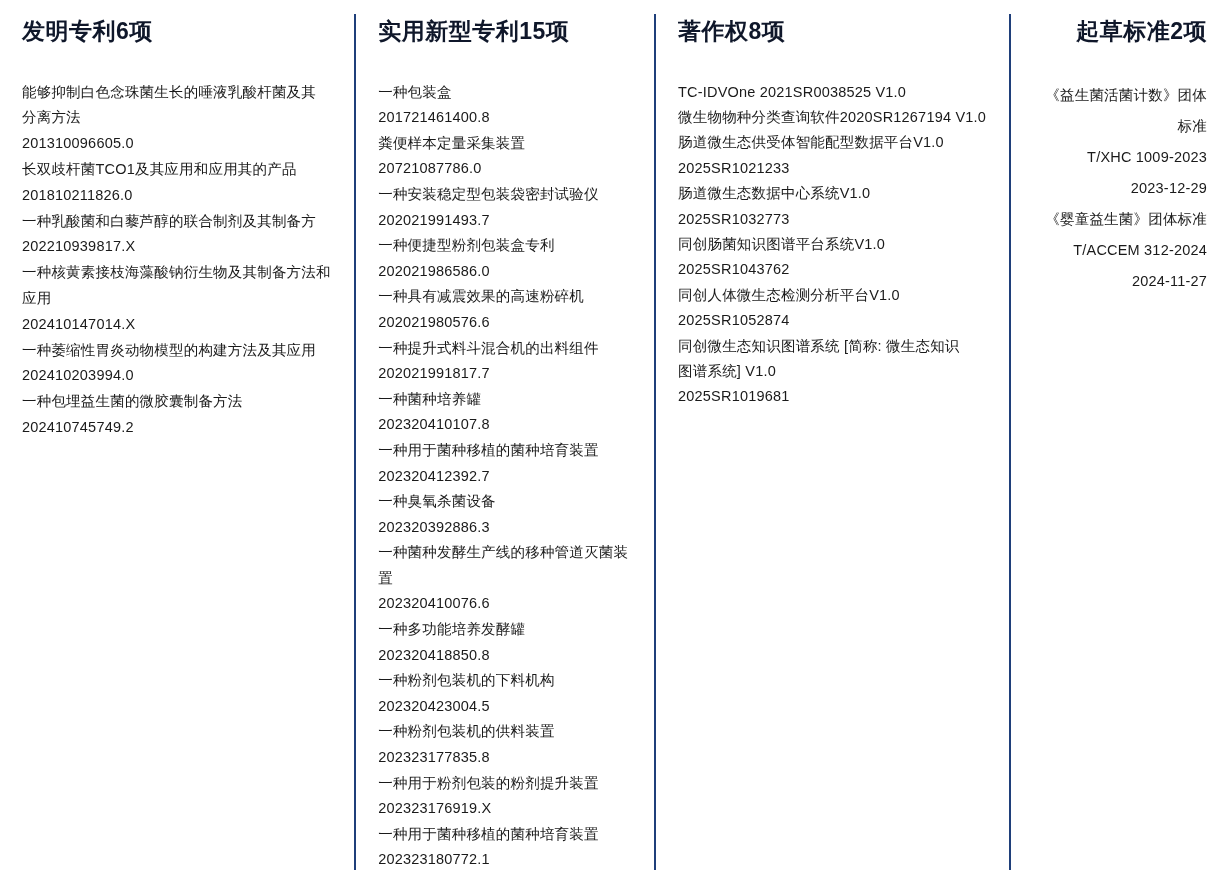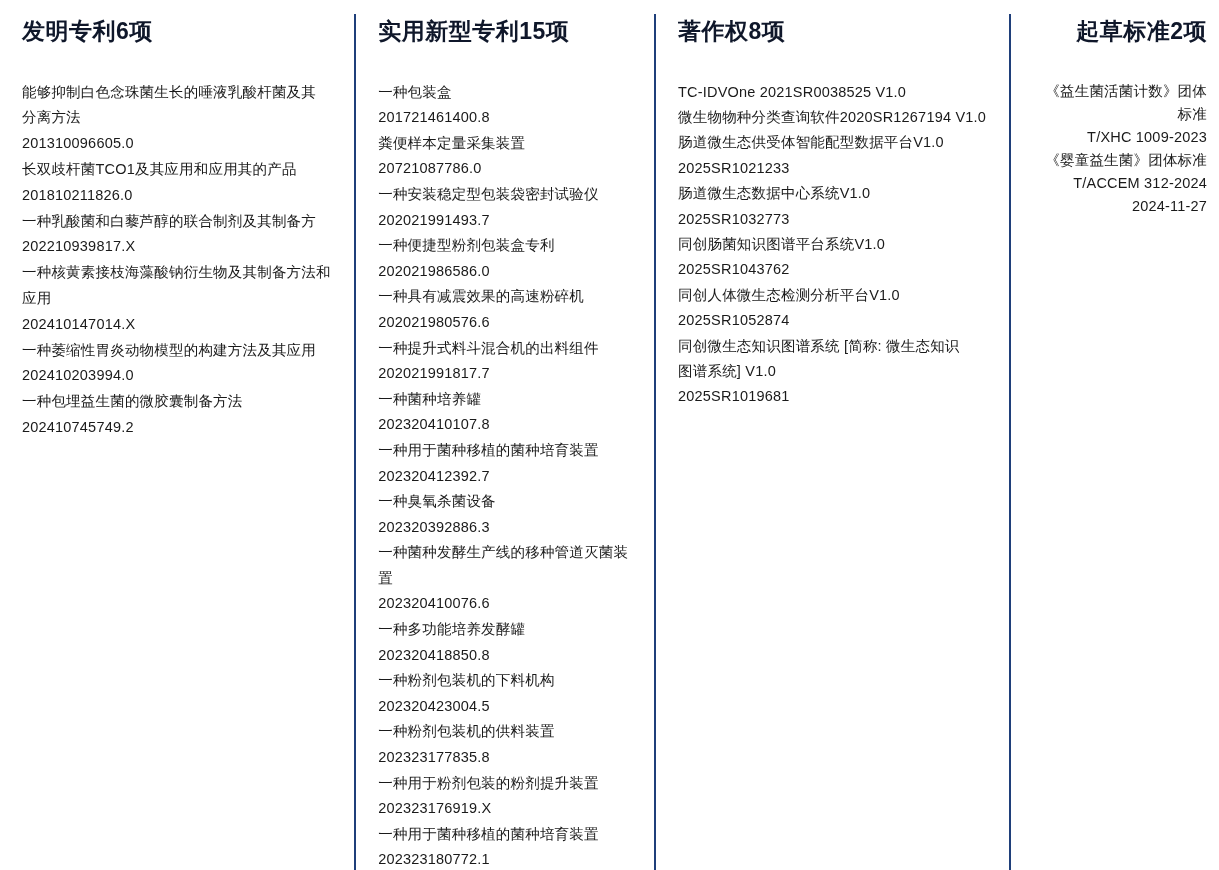--- a/index.html
+++ b/index.html
@@ -57,21 +57,21 @@
   .entry-line {
     font-size: 14.5px;
     line-height: 25.5px;
     color: #1a1a1a;
     letter-spacing: 0.2px;
     word-break: break-word;
   }
   .col-0 .entry-line { line-height: 25.8px; }
   .col-1 .entry-line { line-height: 25.6px; }
   .col-2 .entry-line { line-height: 25.4px; }
-  .col-3 .entry-line { line-height: 23px; }
+  .col-3 .entry-line { line-height: 31px; }
 </style>
 </head>
 <body>
 
 <div class="page">
   <div class="column col-0">
     <h2 class="col-title">发明专利6项</h2>
     <ul class="entries">
       <li class="entry">
         <div class="entry-line">能够抑制白色念珠菌生长的唾液乳酸杆菌及其</div>
@@ -199,20 +199,21 @@
       </li>
     </ul>
   </div>
 
   <div class="column col-3">
     <h2 class="col-title">起草标准2项</h2>
     <ul class="entries">
       <li class="entry">
         <div class="entry-line">《益生菌活菌计数》团体标准</div>
         <div class="entry-line">T/XHC 1009-2023</div>
+        <div class="entry-line">2023-12-29</div>
       </li>
       <li class="entry">
         <div class="entry-line">《婴童益生菌》团体标准</div>
         <div class="entry-line">T/ACCEM 312-2024</div>
         <div class="entry-line">2024-11-27</div>
       </li>
     </ul>
   </div>
 </div>
 

